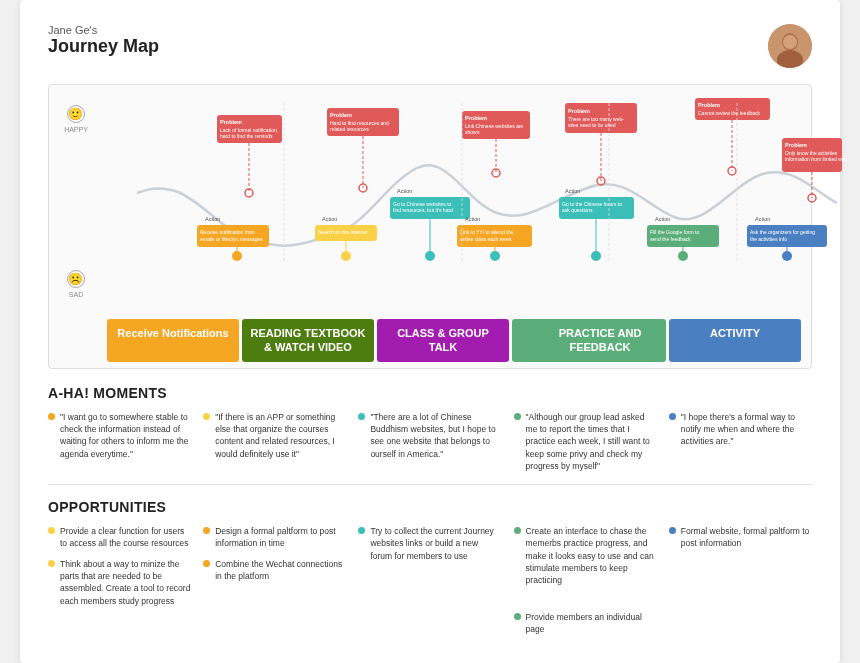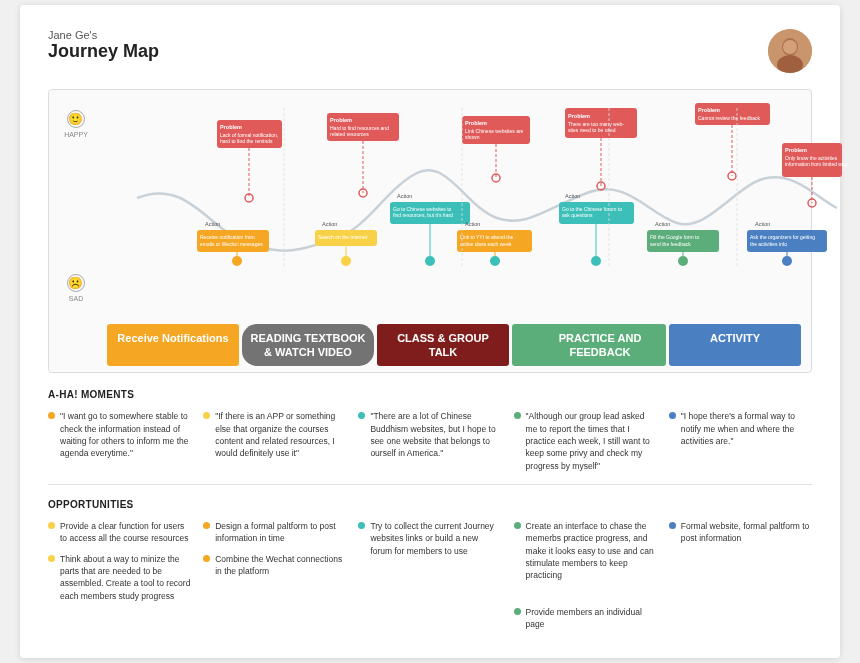--- a/index.html
+++ b/index.html
@@ -107,28 +107,28 @@
       flex: 1;
       padding: 7px 6px;
       border-radius: 3px;
       text-align: center;
       font-weight: 700;
       font-size: 11px;
       color: #fff;
       line-height: 1.3;
     }
     .cat-orange { background: #F5A623; color: #fff; }
-    .cat-yellow { background: #737373; color: #fff; border-radius: 15px; }
-    .cat-teal   { background: #7f1d1d; color: #fff; }
+    .cat-yellow { background: #4d7c0f; color: #fff; }
+    .cat-teal   { background: #a21caf; color: #fff; }
     .cat-green  { background: #5BAD7A; color: #fff; padding-left: 28px; }
     .cat-blue   { background: #4A7FC1; color: #fff; }
 
     
     .section-title {
-      font-size: 10px;
+      font-size: 14px;
       font-weight: 800;
       color: #222;
       margin-bottom: 10px;
       margin-top: 14px;
       letter-spacing: 0.3px;
     }
     .section-grid {
       display: grid;
       grid-template-columns: repeat(5, 1fr);
       gap: 8px 12px;

